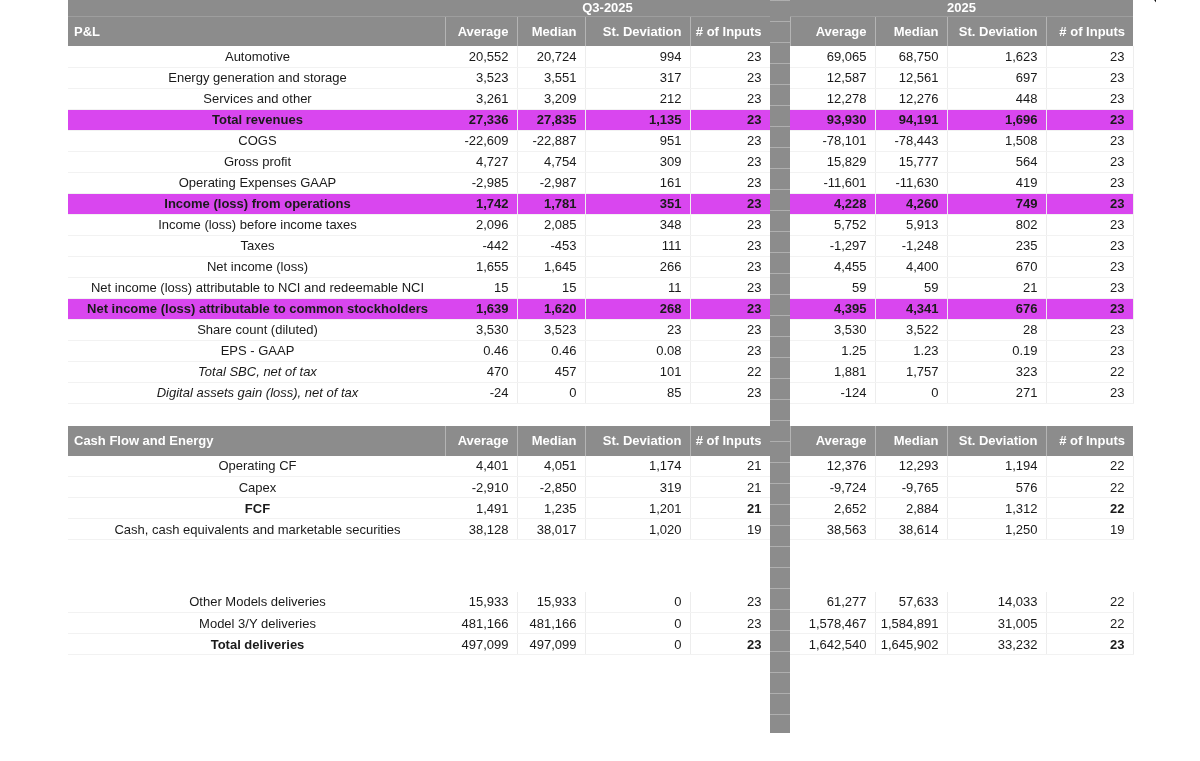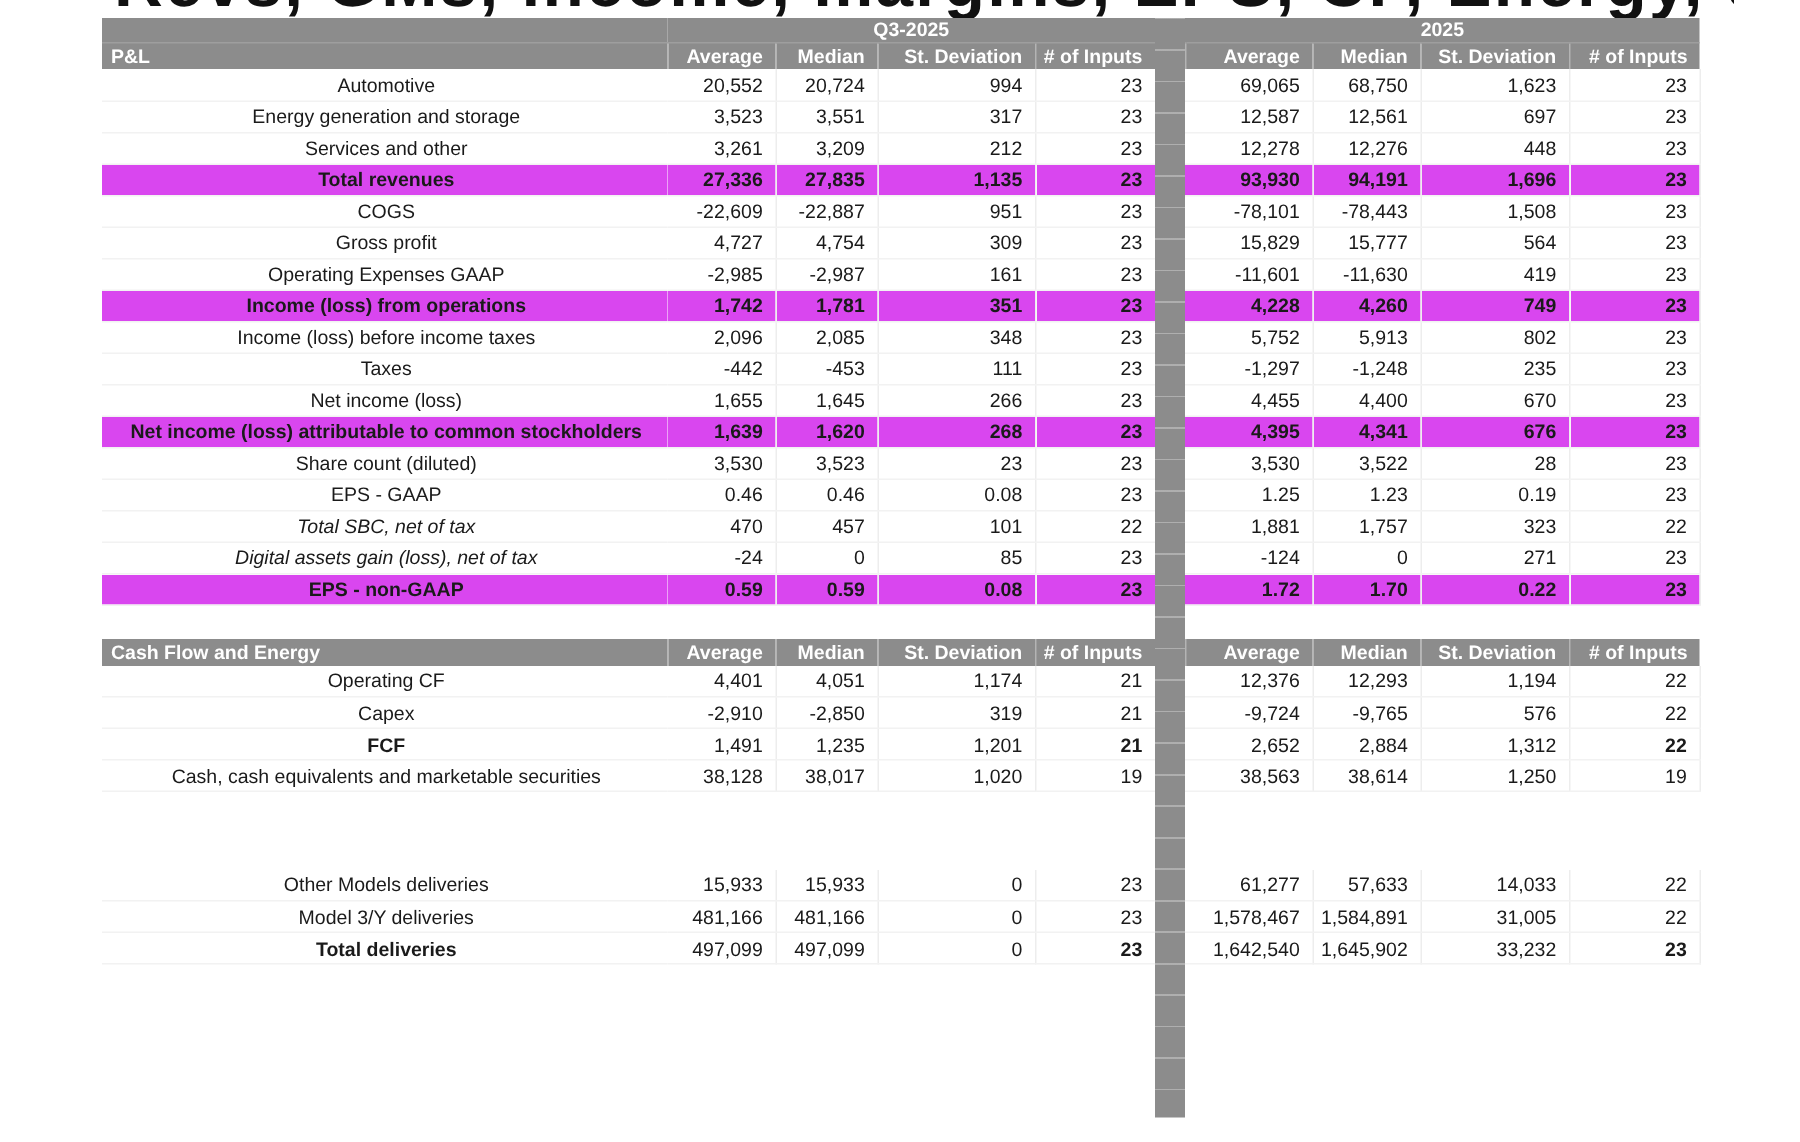--- a/index.html
+++ b/index.html
@@ -9,36 +9,36 @@
     background:#ffffff; font-family:"Liberation Sans", sans-serif; color:#1a1a1a;
   }
   
   .clipped-title {
     position:absolute; left:76px; top:0; width:1080px; height:12px; overflow:hidden;
   }
   .clipped-title span {
     position:absolute; left:0; top:-37px; font-size:45px; font-weight:700;
     white-space:nowrap; letter-spacing:1.5px; color:#111;
   }
-  .tablewrap { position:absolute; left:68px; top:12px; width:1065px; height:736px; }
+  .tablewrap { position:absolute; left:68px; top:0; width:1065px; height:736px; }
   
   .vstrip {
     position:absolute; left:702px; top:0; width:20px; height:733px; z-index:3;
     background-color:#8C8C8C;
     background-image:repeating-linear-gradient(to bottom,
       rgba(255,255,255,0.30) 0px, rgba(255,255,255,0.30) 1px, transparent 1px, transparent 21px);
   }
   table.tbl { table-layout:fixed; width:1065px; border-collapse:collapse; font-size:13px; }
   table.cash { margin-top:22px; }
   col.w-label{width:377px;} col.w-c0{width:72px;} col.w-c1{width:68px;}
   col.w-c2{width:105px;} col.w-c3{width:80px;} col.w-gap{width:20px;}
   col.w-d0{width:85px;} col.w-d1{width:72px;} col.w-d2{width:99px;} col.w-d3{width:87px;}
   th { background:#8C8C8C; color:#ffffff; font-weight:700; font-size:13px; }
   tr.t-group th { height:16px; text-align:center; border-bottom:1px solid #9e9e9e; }
-  tr.t-cols th { height:18px; text-align:right; padding-right:8px; border-left:1px solid rgba(255,255,255,0.35); }
+  tr.t-cols th { height:30px; text-align:right; padding-right:8px; border-left:1px solid rgba(255,255,255,0.35); }
   tr.t-cols th.label, tr.t-group th.label { text-align:left; padding-left:6px; border-left:none; }
   th.gap, td.gap { background:transparent; border:none; padding:0; }
   td { height:21px; padding:0 8px 0 0; text-align:right; white-space:nowrap; overflow:hidden;
        border-bottom:1px solid #f2f2f2; border-right:1px solid #ededed; }
   td.label { text-align:center; padding-left:6px; padding-right:4px; border-right:none; }
   tr.highlight td { background:#d946ef; font-weight:700; }
   tr.highlight td.gap { background:transparent; }
   tr.bold td { font-weight:400; }
   tr.labelbold td.label { font-weight:400; }
   tr.totals td.label, tr.totals td.c3, tr.totals td.d3 { font-weight:700; }
@@ -231,20 +231,32 @@
             <td class="c1">1,645</td>
             <td class="c2">266</td>
             <td class="c3">23</td>
             <td class="gap"></td>
             <td class="d0">4,455</td>
             <td class="d1">4,400</td>
             <td class="d2">670</td>
             <td class="d3">23</td>
           </tr>
 
+          <tr>
+            <td class="label">Net income (loss) attributable to NCI and redeemable NCI</td>
+            <td class="c0">15</td>
+            <td class="c1">15</td>
+            <td class="c2">11</td>
+            <td class="c3">23</td>
+            <td class="gap"></td>
+            <td class="d0">59</td>
+            <td class="d1">59</td>
+            <td class="d2">21</td>
+            <td class="d3">23</td>
+          </tr>
 
           <tr class="highlight">
             <td class="label">Net income (loss) attributable to common stockholders</td>
             <td class="c0">1,639</td>
             <td class="c1">1,620</td>
             <td class="c2">268</td>
             <td class="c3">23</td>
             <td class="gap"></td>
             <td class="d0">4,395</td>
             <td class="d1">4,341</td>
@@ -297,32 +309,20 @@
             <td class="c1">0</td>
             <td class="c2">85</td>
             <td class="c3">23</td>
             <td class="gap"></td>
             <td class="d0">-124</td>
             <td class="d1">0</td>
             <td class="d2">271</td>
             <td class="d3">23</td>
           </tr>
 
-          <tr class="highlight">
-            <td class="label">EPS - non-GAAP</td>
-            <td class="c0">0.59</td>
-            <td class="c1">0.59</td>
-            <td class="c2">0.08</td>
-            <td class="c3">23</td>
-            <td class="gap"></td>
-            <td class="d0">1.72</td>
-            <td class="d1">1.70</td>
-            <td class="d2">0.22</td>
-            <td class="d3">23</td>
-          </tr>
         </tbody>
     </table>
 
     <table class="tbl cash">
       <colgroup>
         <col class="w-label">
           <col class="w-c0">
           <col class="w-c1">
           <col class="w-c2">
           <col class="w-c3">

